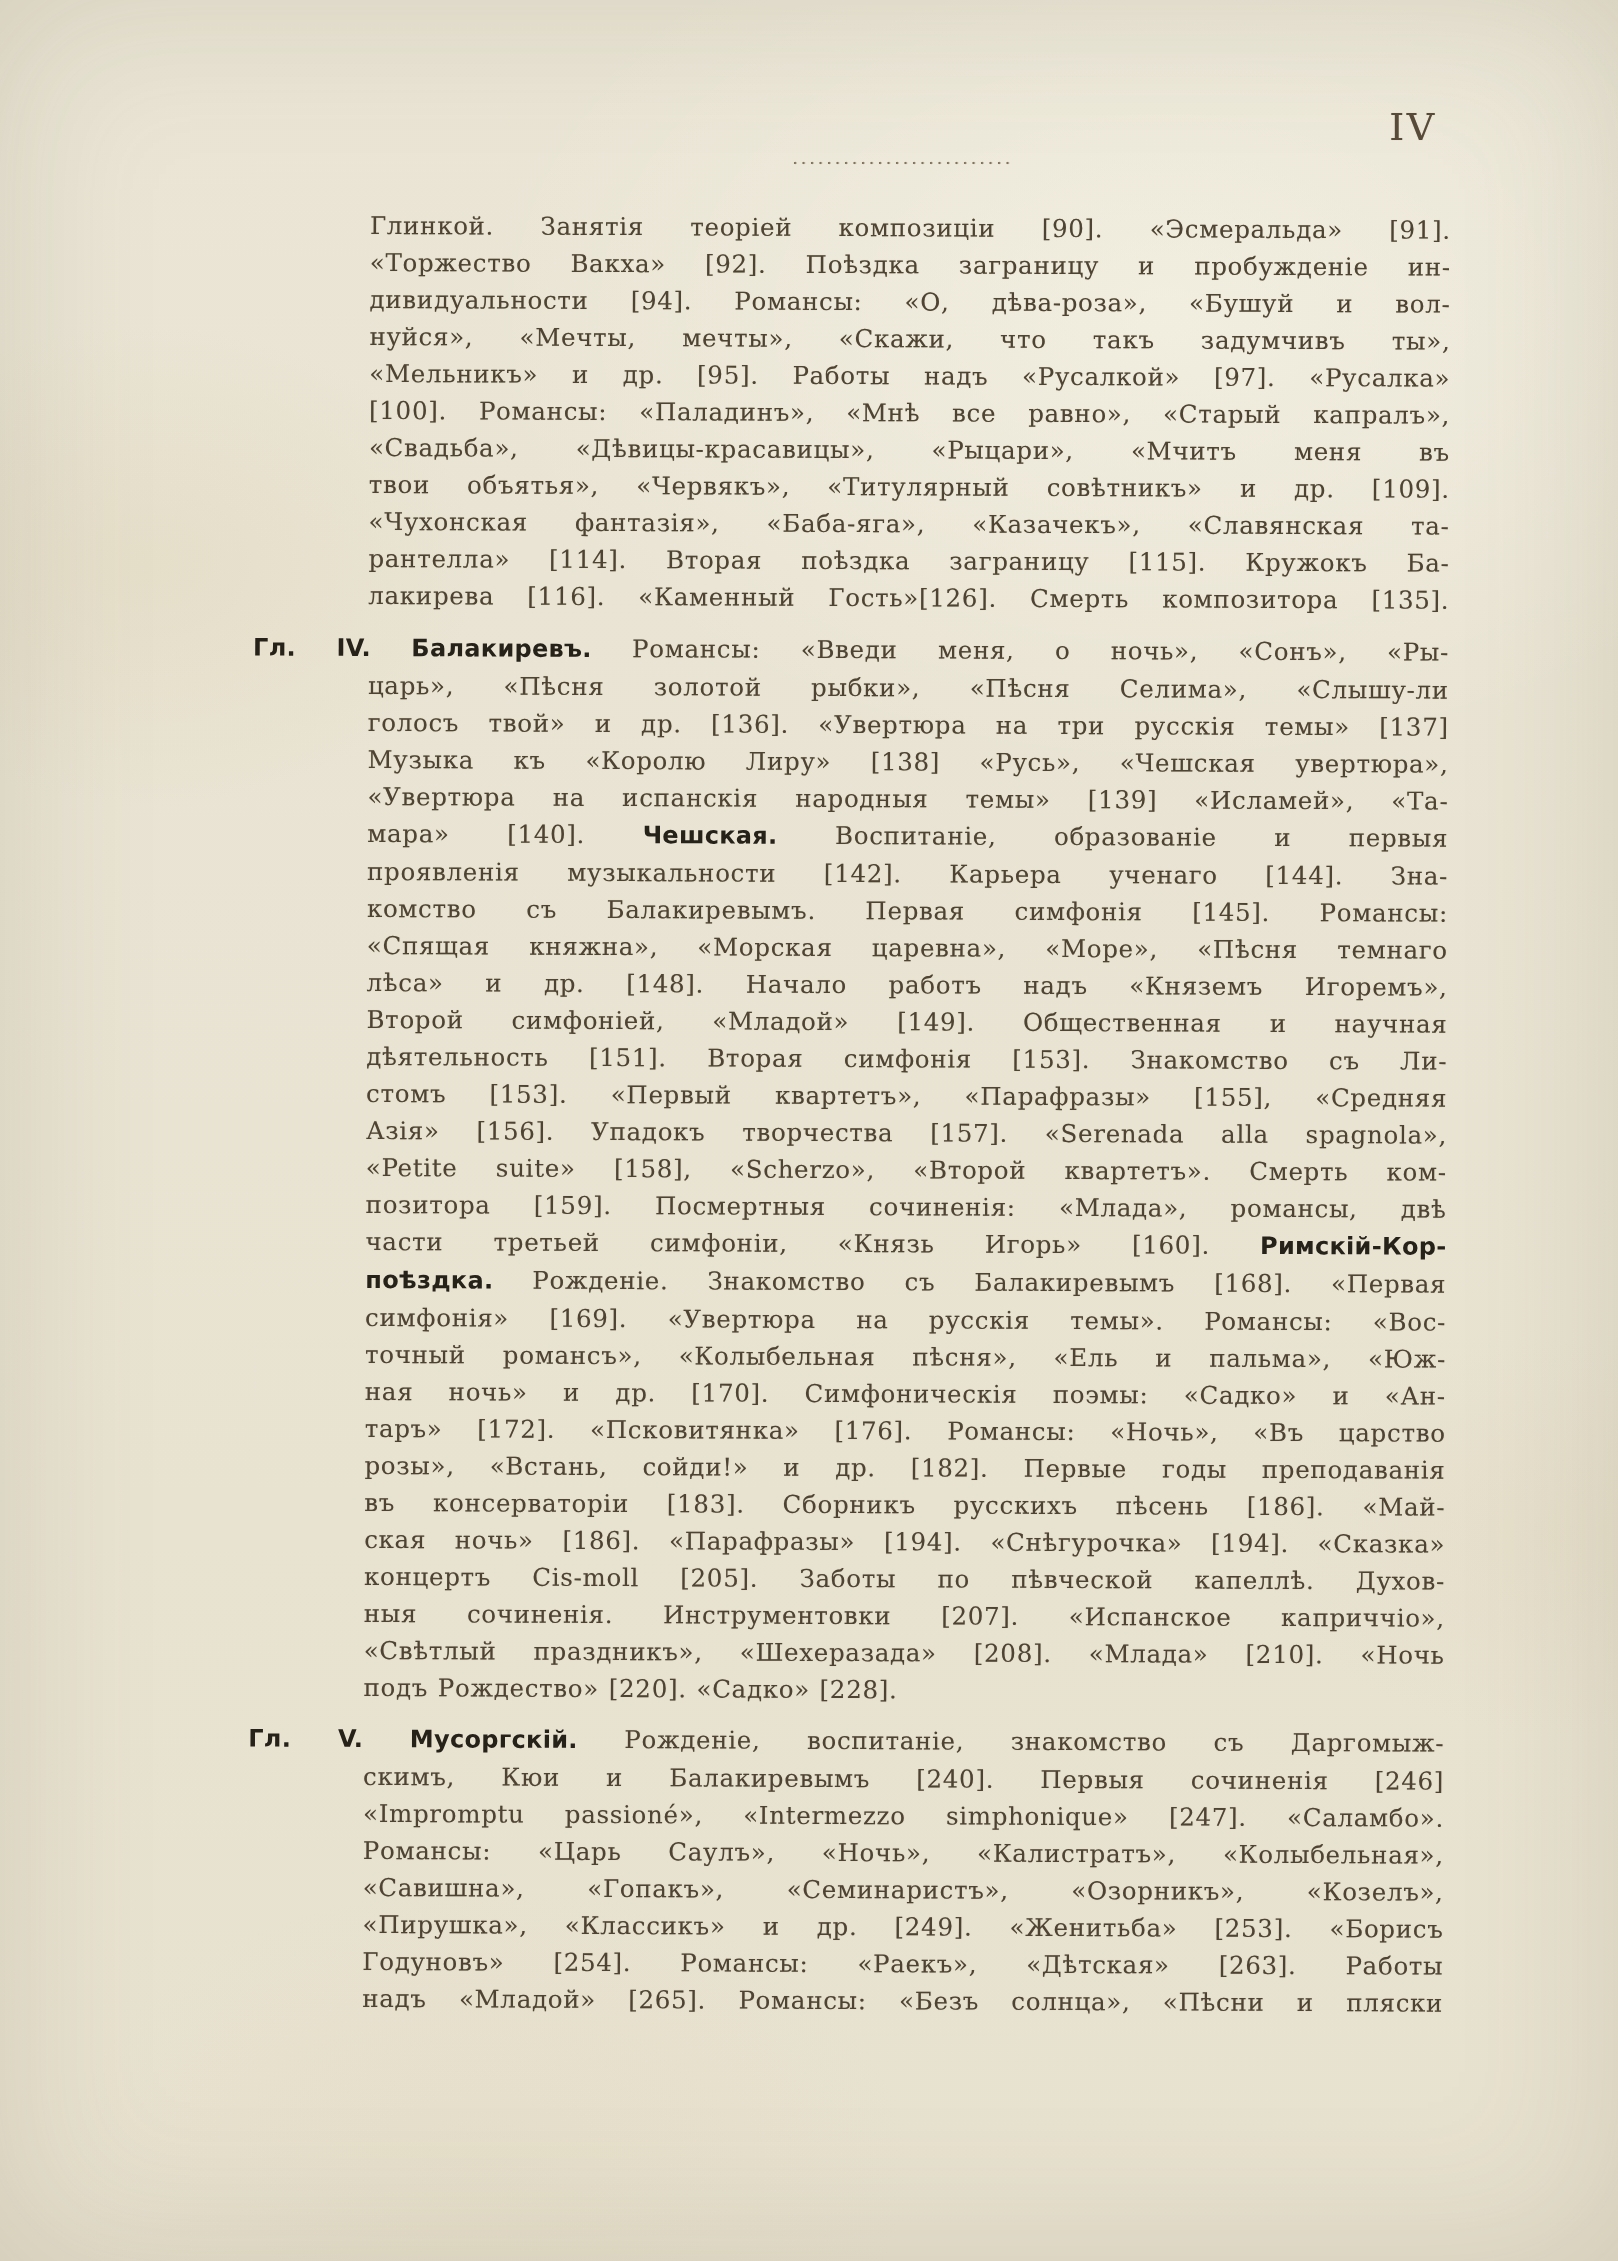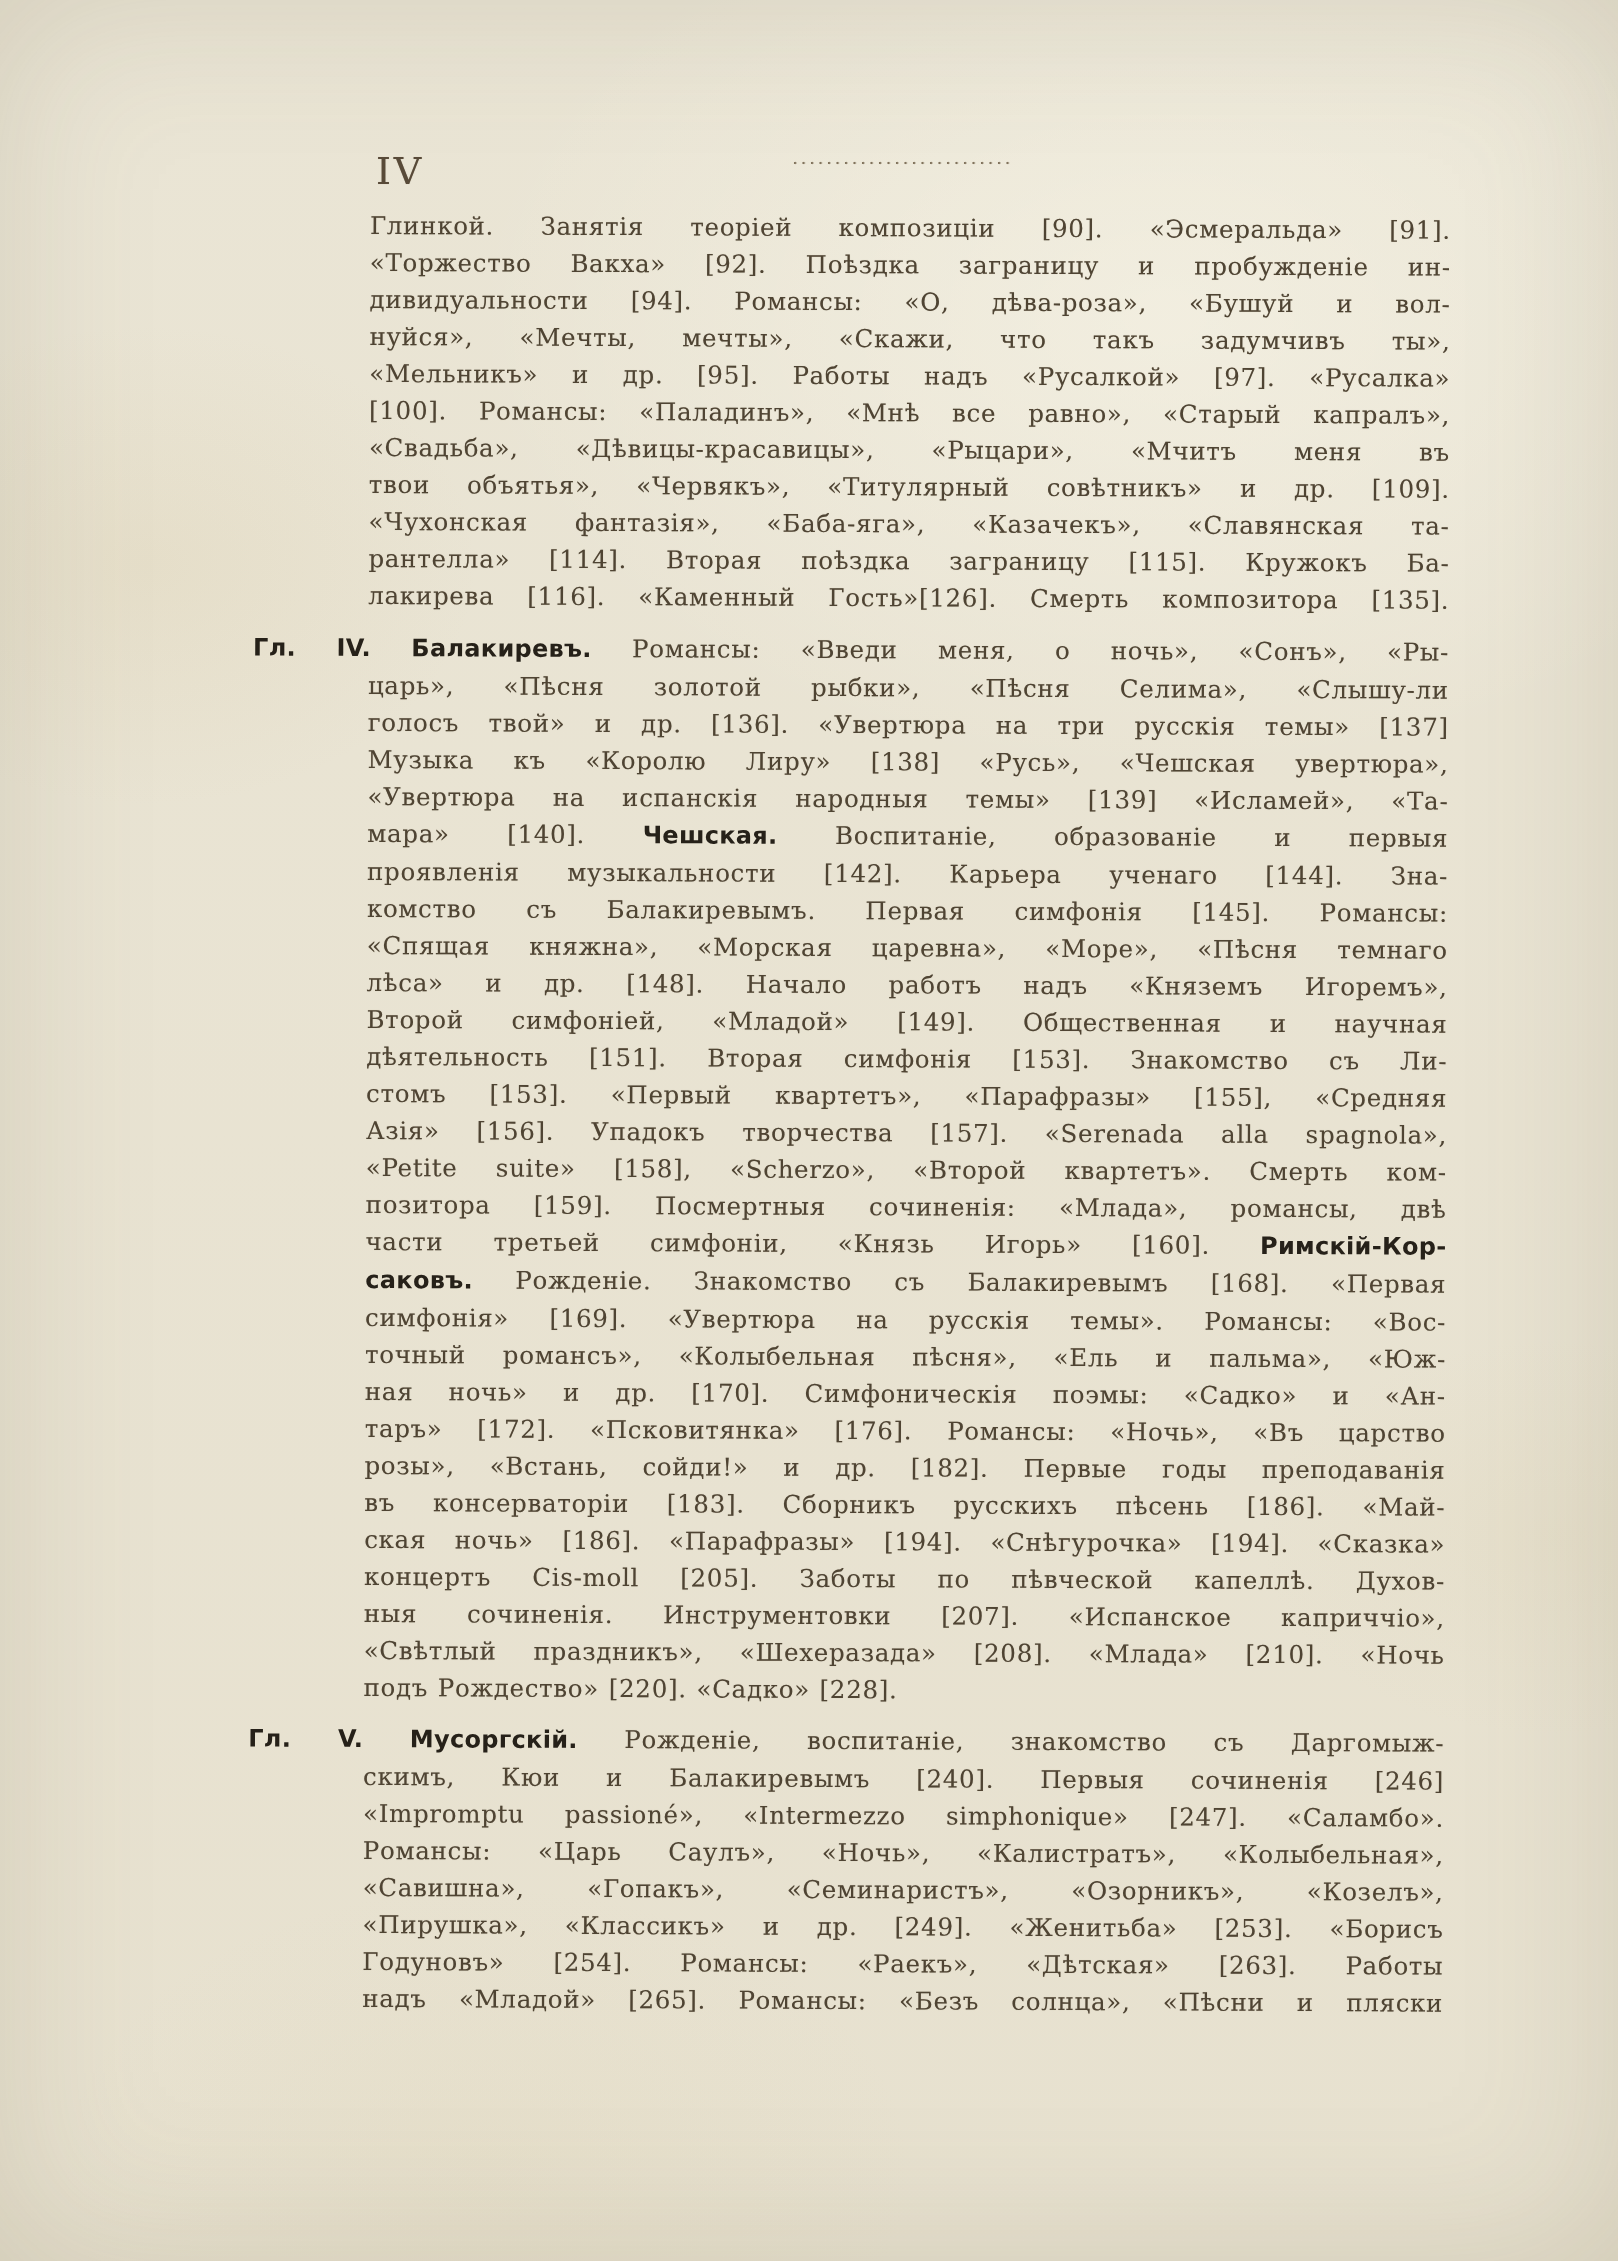--- a/index.html
+++ b/index.html
@@ -13,28 +13,27 @@
       radial-gradient(995px 663px at 72% 14%, rgba(255,253,242,0.38), rgba(255,253,242,0) 70%),
       radial-gradient(477px 345px at 9% 25%, rgba(203,182,130,0.13), rgba(203,182,130,0) 70%),
       radial-gradient(424px 285px at 96% 68%, rgba(208,192,146,0.10), rgba(208,192,146,0) 70%),
       radial-gradient(597px 398px at 30% 96%, rgba(214,200,158,0.10), rgba(214,200,158,0) 72%),
       linear-gradient(#eae5d5, #e7e1cf);
     box-shadow: inset 0 0 159px rgba(108,93,64,0.17);
   }
 
   .page-number {
     position: absolute;
-    top: 105px; left: 376px; width: 1081px;
-    text-align: left;
+    top: 105px; left: 356px; width: 1081px;
+    text-align: right;
     font-family: "DejaVu Serif", "Liberation Serif", serif;
     font-size: 38px;
     letter-spacing: 2.7px;
     color: #584a38;
     text-shadow: 0 0 0.7px rgba(88,74,56,0.4);
-    margin-top: 44px;
   }
 
   .dotted-rule {
     position: absolute;
     top: 161px; left: 793px;
     width: 220px; height: 4px;
     background-image: radial-gradient(circle at 2px 2px, #6e5e46 1.1px, rgba(110,94,70,0) 1.6px);
     background-size: 8.5px 4px;
     background-repeat: repeat-x;
     opacity: 0.85;
@@ -105,21 +104,21 @@
         <div class="line"><span>комство съ Балакиревымъ. Первая симфонія [145]. Романсы:</span></div>
         <div class="line"><span>«Спящая княжна», «Морская царевна», «Море», «Пѣсня темнаго</span></div>
         <div class="line"><span>лѣса» и др. [148]. Начало работъ надъ «Княземъ Игоремъ»,</span></div>
         <div class="line"><span>Второй симфоніей, «Младой» [149]. Общественная и научная</span></div>
         <div class="line"><span>дѣятельность [151]. Вторая симфонія [153]. Знакомство съ Ли-</span></div>
         <div class="line"><span>стомъ [153]. «Первый квартетъ», «Парафразы» [155], «Средняя</span></div>
         <div class="line"><span>Азія» [156]. Упадокъ творчества [157]. «Serenada alla spagnola»,</span></div>
         <div class="line"><span>«Petite suite» [158], «Scherzo», «Второй квартетъ». Смерть ком-</span></div>
         <div class="line"><span>позитора [159]. Посмертныя сочиненія: «Млада», романсы, двѣ</span></div>
         <div class="line"><span>части третьей симфоніи, «Князь Игорь» [160]. </span><span class="b">Римскій-Кор-</span></div>
-        <div class="line"><span class="b">саковъ.</span><span> Рожденіе. Знакомство съ Балакиревымъ [168]. «Первая</span></div>
+        <div class="line"><span class="b">поѣздка.</span><span> Рожденіе. Знакомство съ Балакиревымъ [168]. «Первая</span></div>
         <div class="line"><span>симфонія» [169]. «Увертюра на русскія темы». Романсы: «Вос-</span></div>
         <div class="line"><span>точный романсъ», «Колыбельная пѣсня», «Ель и пальма», «Юж-</span></div>
         <div class="line"><span>ная ночь» и др. [170]. Симфоническія поэмы: «Садко» и «Ан-</span></div>
         <div class="line"><span>таръ» [172]. «Псковитянка» [176]. Романсы: «Ночь», «Въ царство</span></div>
         <div class="line"><span>розы», «Встань, сойди!» и др. [182]. Первые годы преподаванія</span></div>
         <div class="line"><span>въ консерваторіи [183]. Сборникъ русскихъ пѣсень [186]. «Май-</span></div>
         <div class="line"><span>ская ночь» [186]. «Парафразы» [194]. «Снѣгурочка» [194]. «Сказка»</span></div>
         <div class="line"><span>концертъ Cis-moll [205]. Заботы по пѣвческой капеллѣ. Духов-</span></div>
         <div class="line"><span>ныя сочиненія. Инструментовки [207]. «Испанское каприччіо»,</span></div>
         <div class="line"><span>«Свѣтлый праздникъ», «Шехеразада» [208]. «Млада» [210]. «Ночь</span></div>

